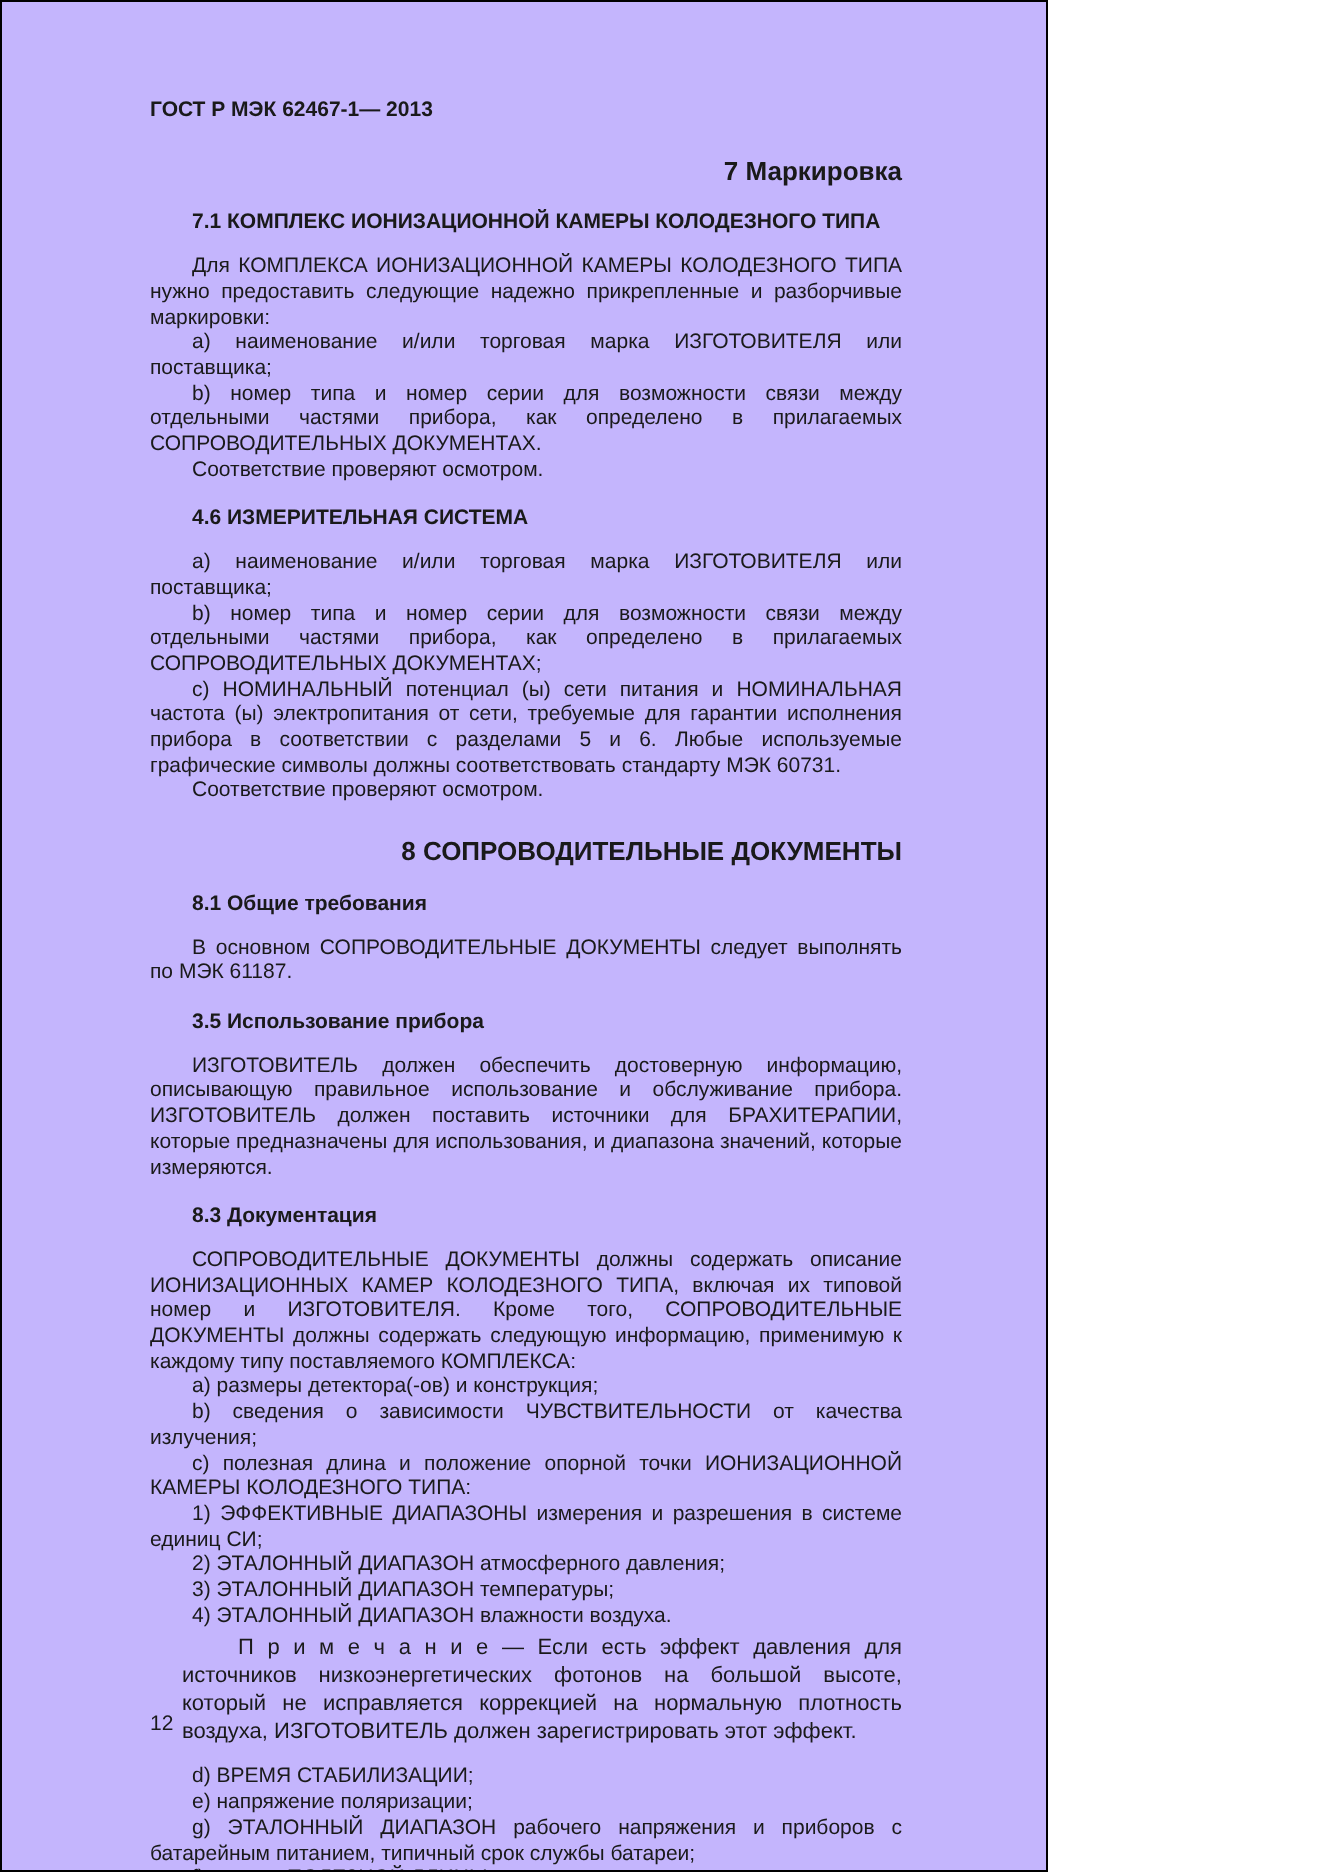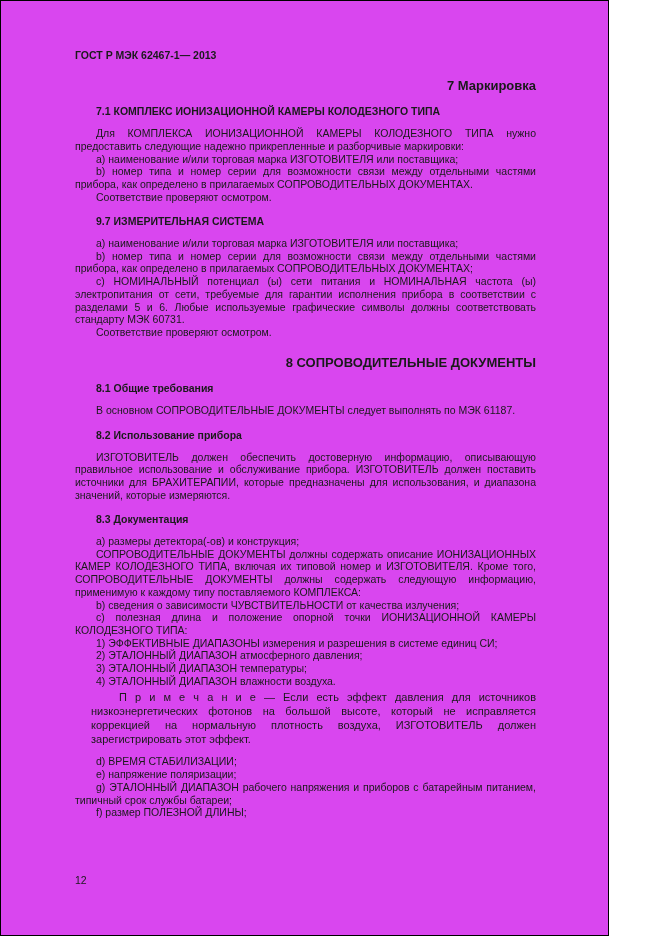--- a/index.html
+++ b/index.html
@@ -1,25 +1,25 @@
 <!DOCTYPE html>
 <html lang="ru"><head>
 <meta charset="utf-8">
 <style>
   html, body {
     margin: 0;
     padding: 0;
     background: #ffffff;
   }
   .page {
-    width: 609px;
+    width: 524px;
     height: 936px;
     box-sizing: border-box;
     border: 1px solid #000;
-    background: #d946ef;
+    background: #c4b5fd;
     color: #1a1a1a;
     font-family: "Liberation Sans", sans-serif;
     font-size: 10.5px;
     line-height: 1.21;
     padding: 48px 72px 0 74px;
     position: relative;
     overflow: hidden;
   }
   .doc-header {
     font-weight: bold;
@@ -49,50 +49,50 @@
   }
   .doc-body .note {
     font-size: 11px;
     line-height: 1.25;
     text-indent: 28px;
     margin: 4px 0 9px 16px;
   }
   .page-number {
     position: absolute;
     left: 74px;
-    bottom: 48px;
+    bottom: 66px;
     font-size: 10.5px;
   }
 </style>
 </head>
 <body>
 
 <div class="page">
   <div class="doc-header">ГОСТ Р МЭК  62467-1— 2013</div>
 
   <main class="doc-body">
       <div class="blk h1">7 Маркировка</div>
       <div class="blk h2">7.1 КОМПЛЕКС ИОНИЗАЦИОННОЙ КАМЕРЫ КОЛОДЕЗНОГО ТИПА</div>
       <div class="blk p">Для КОМПЛЕКСА ИОНИЗАЦИОННОЙ КАМЕРЫ КОЛОДЕЗНОГО ТИПА нужно предоставить следующие надежно прикрепленные и разборчивые маркировки:</div>
       <div class="blk p">a) наименование и/или торговая марка ИЗГОТОВИТЕЛЯ или поставщика;</div>
       <div class="blk p">b) номер типа и номер серии для возможности связи между отдельными частями прибора, как определено в прилагаемых СОПРОВОДИТЕЛЬНЫХ ДОКУМЕНТАХ.</div>
       <div class="blk p">Соответствие проверяют осмотром.</div>
-      <div class="blk h2">9.7 ИЗМЕРИТЕЛЬНАЯ СИСТЕМА</div>
+      <div class="blk h2">4.6 ИЗМЕРИТЕЛЬНАЯ СИСТЕМА</div>
       <div class="blk p">a) наименование и/или торговая марка ИЗГОТОВИТЕЛЯ или поставщика;</div>
       <div class="blk p">b) номер типа и номер серии для возможности связи между отдельными частями прибора, как определено в прилагаемых СОПРОВОДИТЕЛЬНЫХ ДОКУМЕНТАХ;</div>
       <div class="blk p">c) НОМИНАЛЬНЫЙ потенциал (ы) сети питания и НОМИНАЛЬНАЯ частота (ы) электропитания от сети, требуемые для гарантии исполнения прибора в соответствии с разделами 5 и 6. Любые используемые графические символы должны соответствовать стандарту МЭК 60731.</div>
       <div class="blk p">Соответствие проверяют осмотром.</div>
       <div class="blk h1">8 СОПРОВОДИТЕЛЬНЫЕ ДОКУМЕНТЫ</div>
       <div class="blk h2">8.1 Общие требования</div>
       <div class="blk p">В основном СОПРОВОДИТЕЛЬНЫЕ ДОКУМЕНТЫ следует выполнять по МЭК 61187.</div>
-      <div class="blk h2">8.2 Использование прибора</div>
+      <div class="blk h2">3.5 Использование прибора</div>
       <div class="blk p">ИЗГОТОВИТЕЛЬ должен обеспечить достоверную информацию, описывающую правильное использование и обслуживание прибора. ИЗГОТОВИТЕЛЬ должен поставить источники для БРАХИТЕРАПИИ, которые предназначены для использования, и диапазона значений, которые измеряются.</div>
       <div class="blk h2">8.3 Документация</div>
+      <div class="blk p">СОПРОВОДИТЕЛЬНЫЕ ДОКУМЕНТЫ должны содержать описание ИОНИЗАЦИОННЫХ КАМЕР КОЛОДЕЗНОГО ТИПА, включая их типовой номер и ИЗГОТОВИТЕЛЯ. Кроме того, СОПРОВОДИТЕЛЬНЫЕ ДОКУМЕНТЫ должны содержать следующую информацию, применимую к каждому типу поставляемого КОМПЛЕКСА:</div>
       <div class="blk p">a) размеры детектора(-ов) и конструкция;</div>
-      <div class="blk p">СОПРОВОДИТЕЛЬНЫЕ ДОКУМЕНТЫ должны содержать описание ИОНИЗАЦИОННЫХ КАМЕР КОЛОДЕЗНОГО ТИПА, включая их типовой номер и ИЗГОТОВИТЕЛЯ. Кроме того, СОПРОВОДИТЕЛЬНЫЕ ДОКУМЕНТЫ должны содержать следующую информацию, применимую к каждому типу поставляемого КОМПЛЕКСА:</div>
       <div class="blk p">b) сведения о зависимости ЧУВСТВИТЕЛЬНОСТИ от качества излучения;</div>
       <div class="blk p">c) полезная длина и положение опорной точки ИОНИЗАЦИОННОЙ КАМЕРЫ КОЛОДЕЗНОГО ТИПА:</div>
       <div class="blk p">1) ЭФФЕКТИВНЫЕ ДИАПАЗОНЫ измерения и разрешения в системе единиц СИ;</div>
       <div class="blk p">2) ЭТАЛОННЫЙ ДИАПАЗОН атмосферного давления;</div>
       <div class="blk p">3) ЭТАЛОННЫЙ ДИАПАЗОН температуры;</div>
       <div class="blk p">4) ЭТАЛОННЫЙ ДИАПАЗОН влажности воздуха.</div>
       <div class="blk note">П р и м е ч а н и е  —  Если есть эффект давления для источников низкоэнергетических фотонов на большой высоте, который не исправляется коррекцией на нормальную плотность воздуха, ИЗГОТОВИТЕЛЬ должен зарегистрировать этот эффект.</div>
       <div class="blk p">d) ВРЕМЯ СТАБИЛИЗАЦИИ;</div>
       <div class="blk p">e) напряжение поляризации;</div>
       <div class="blk p">g) ЭТАЛОННЫЙ ДИАПАЗОН рабочего напряжения и приборов с батарейным питанием, типичный срок службы батареи;</div>

